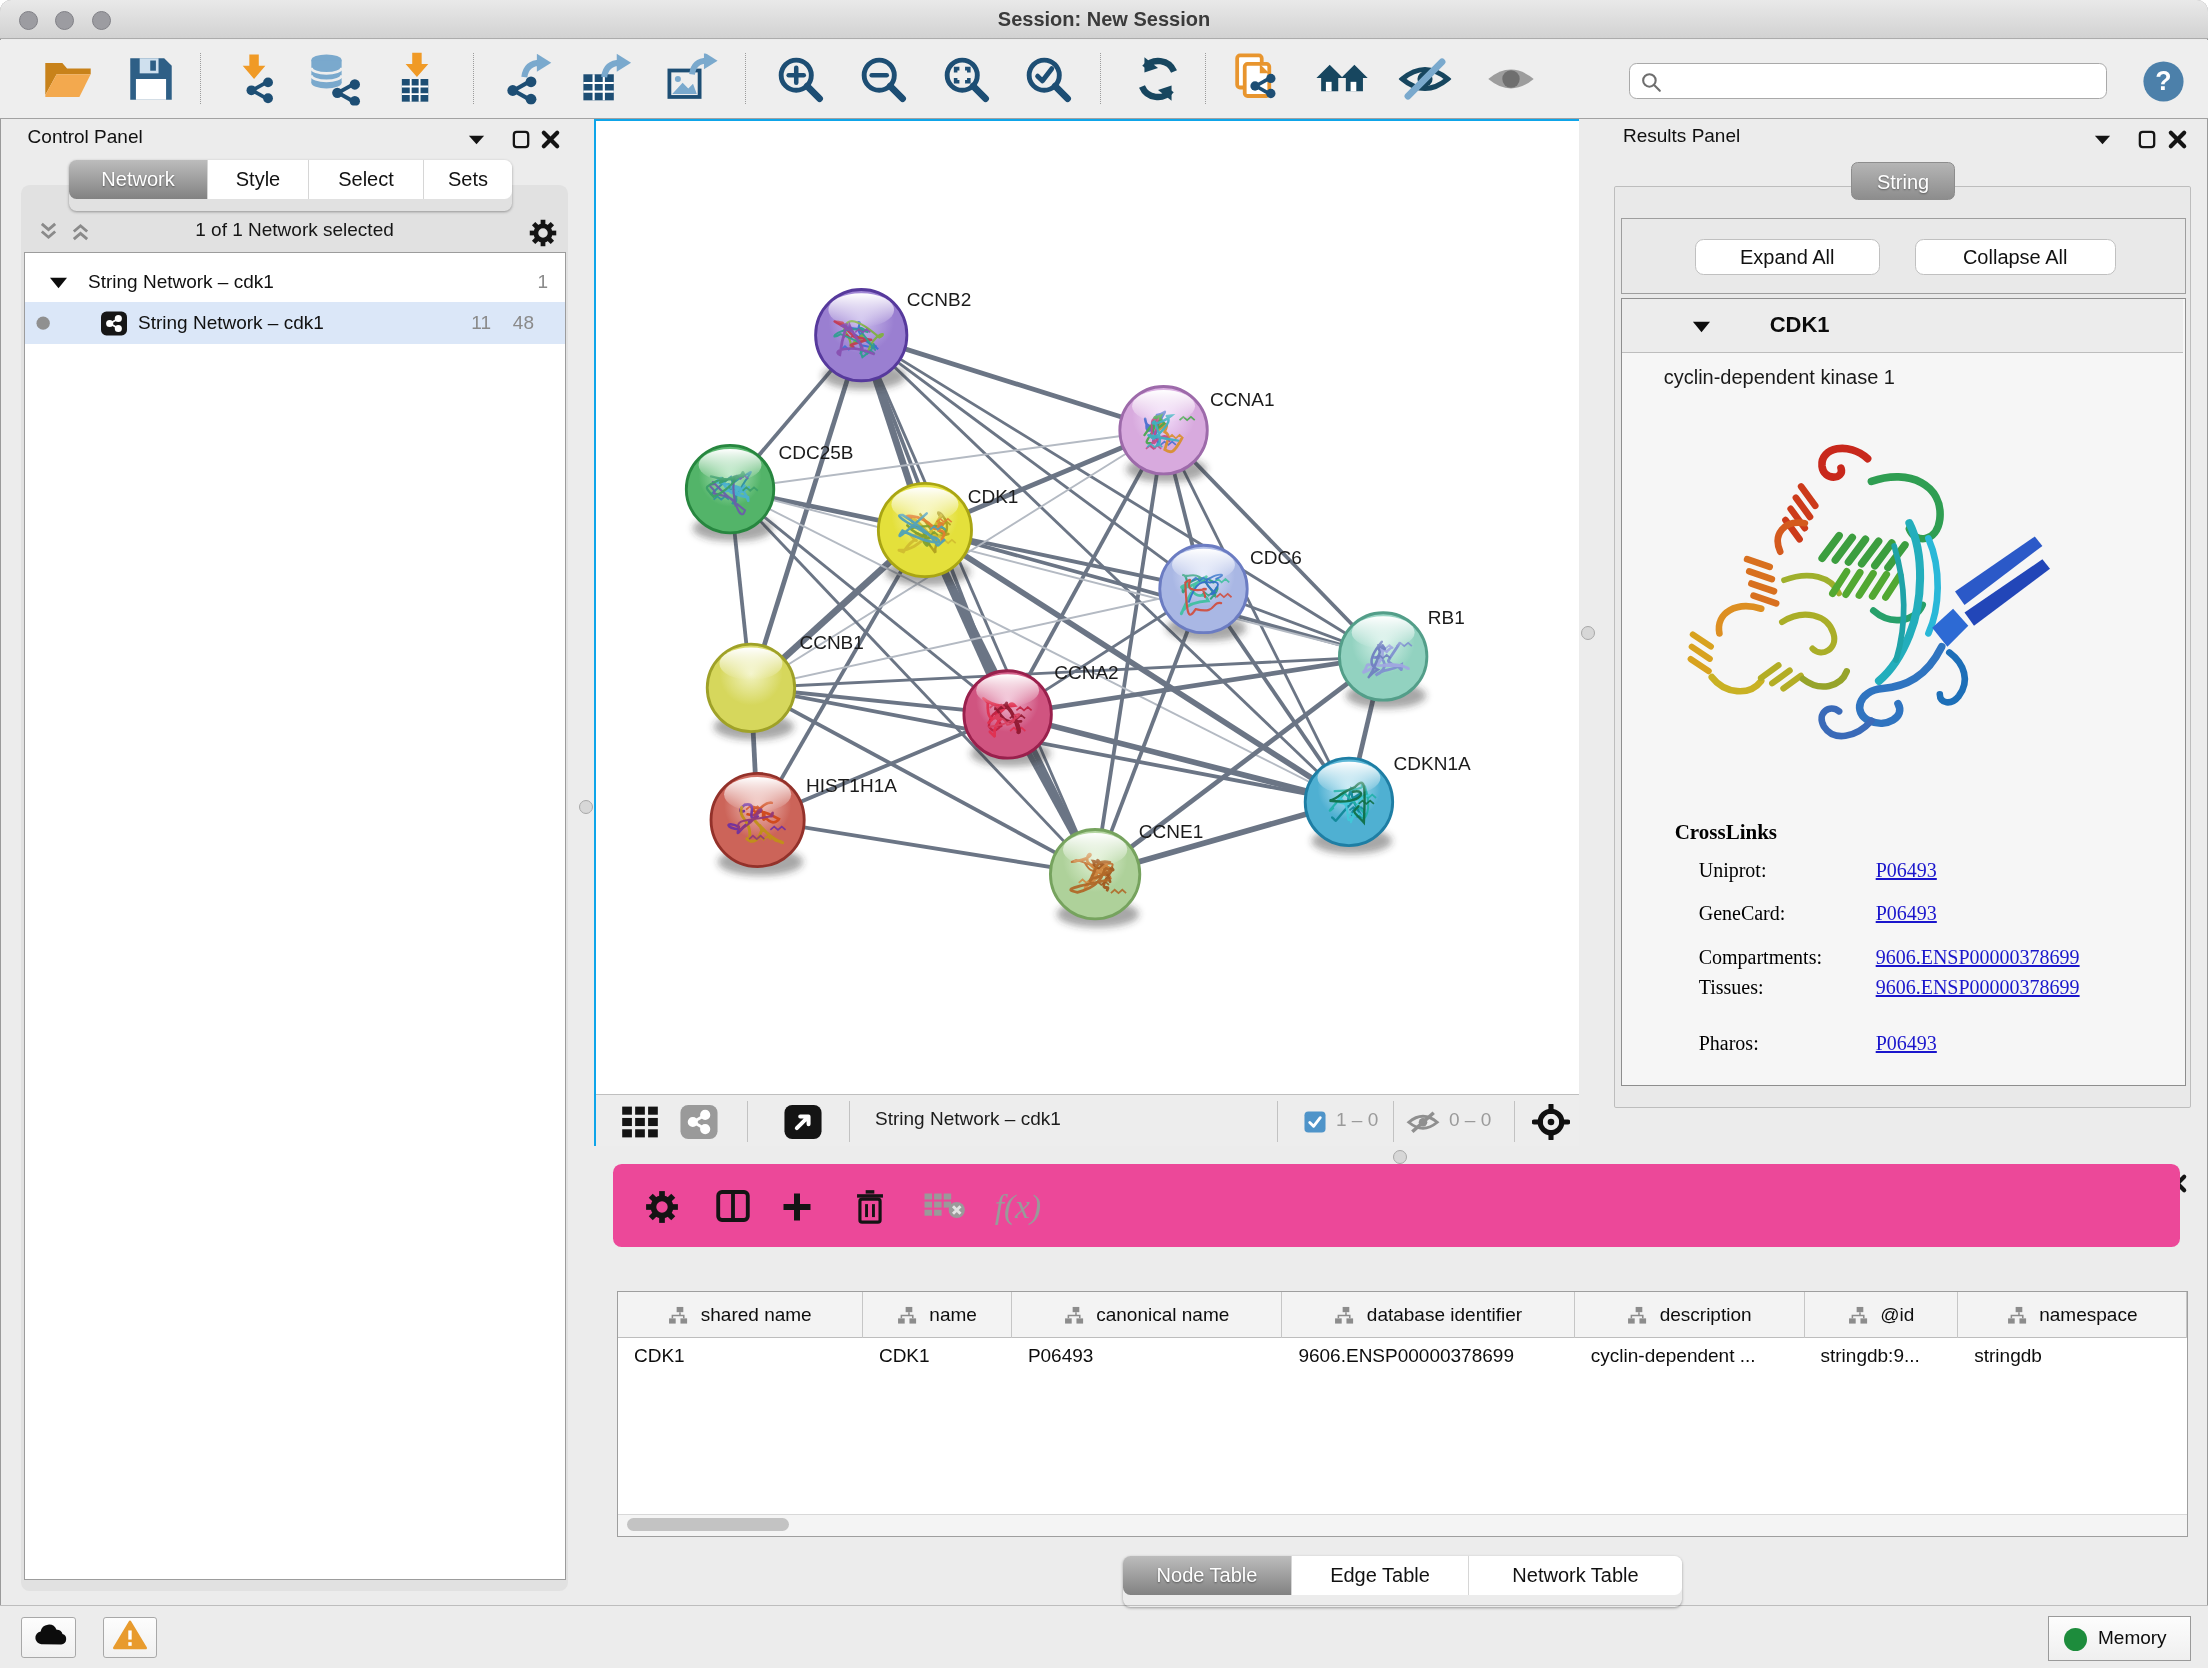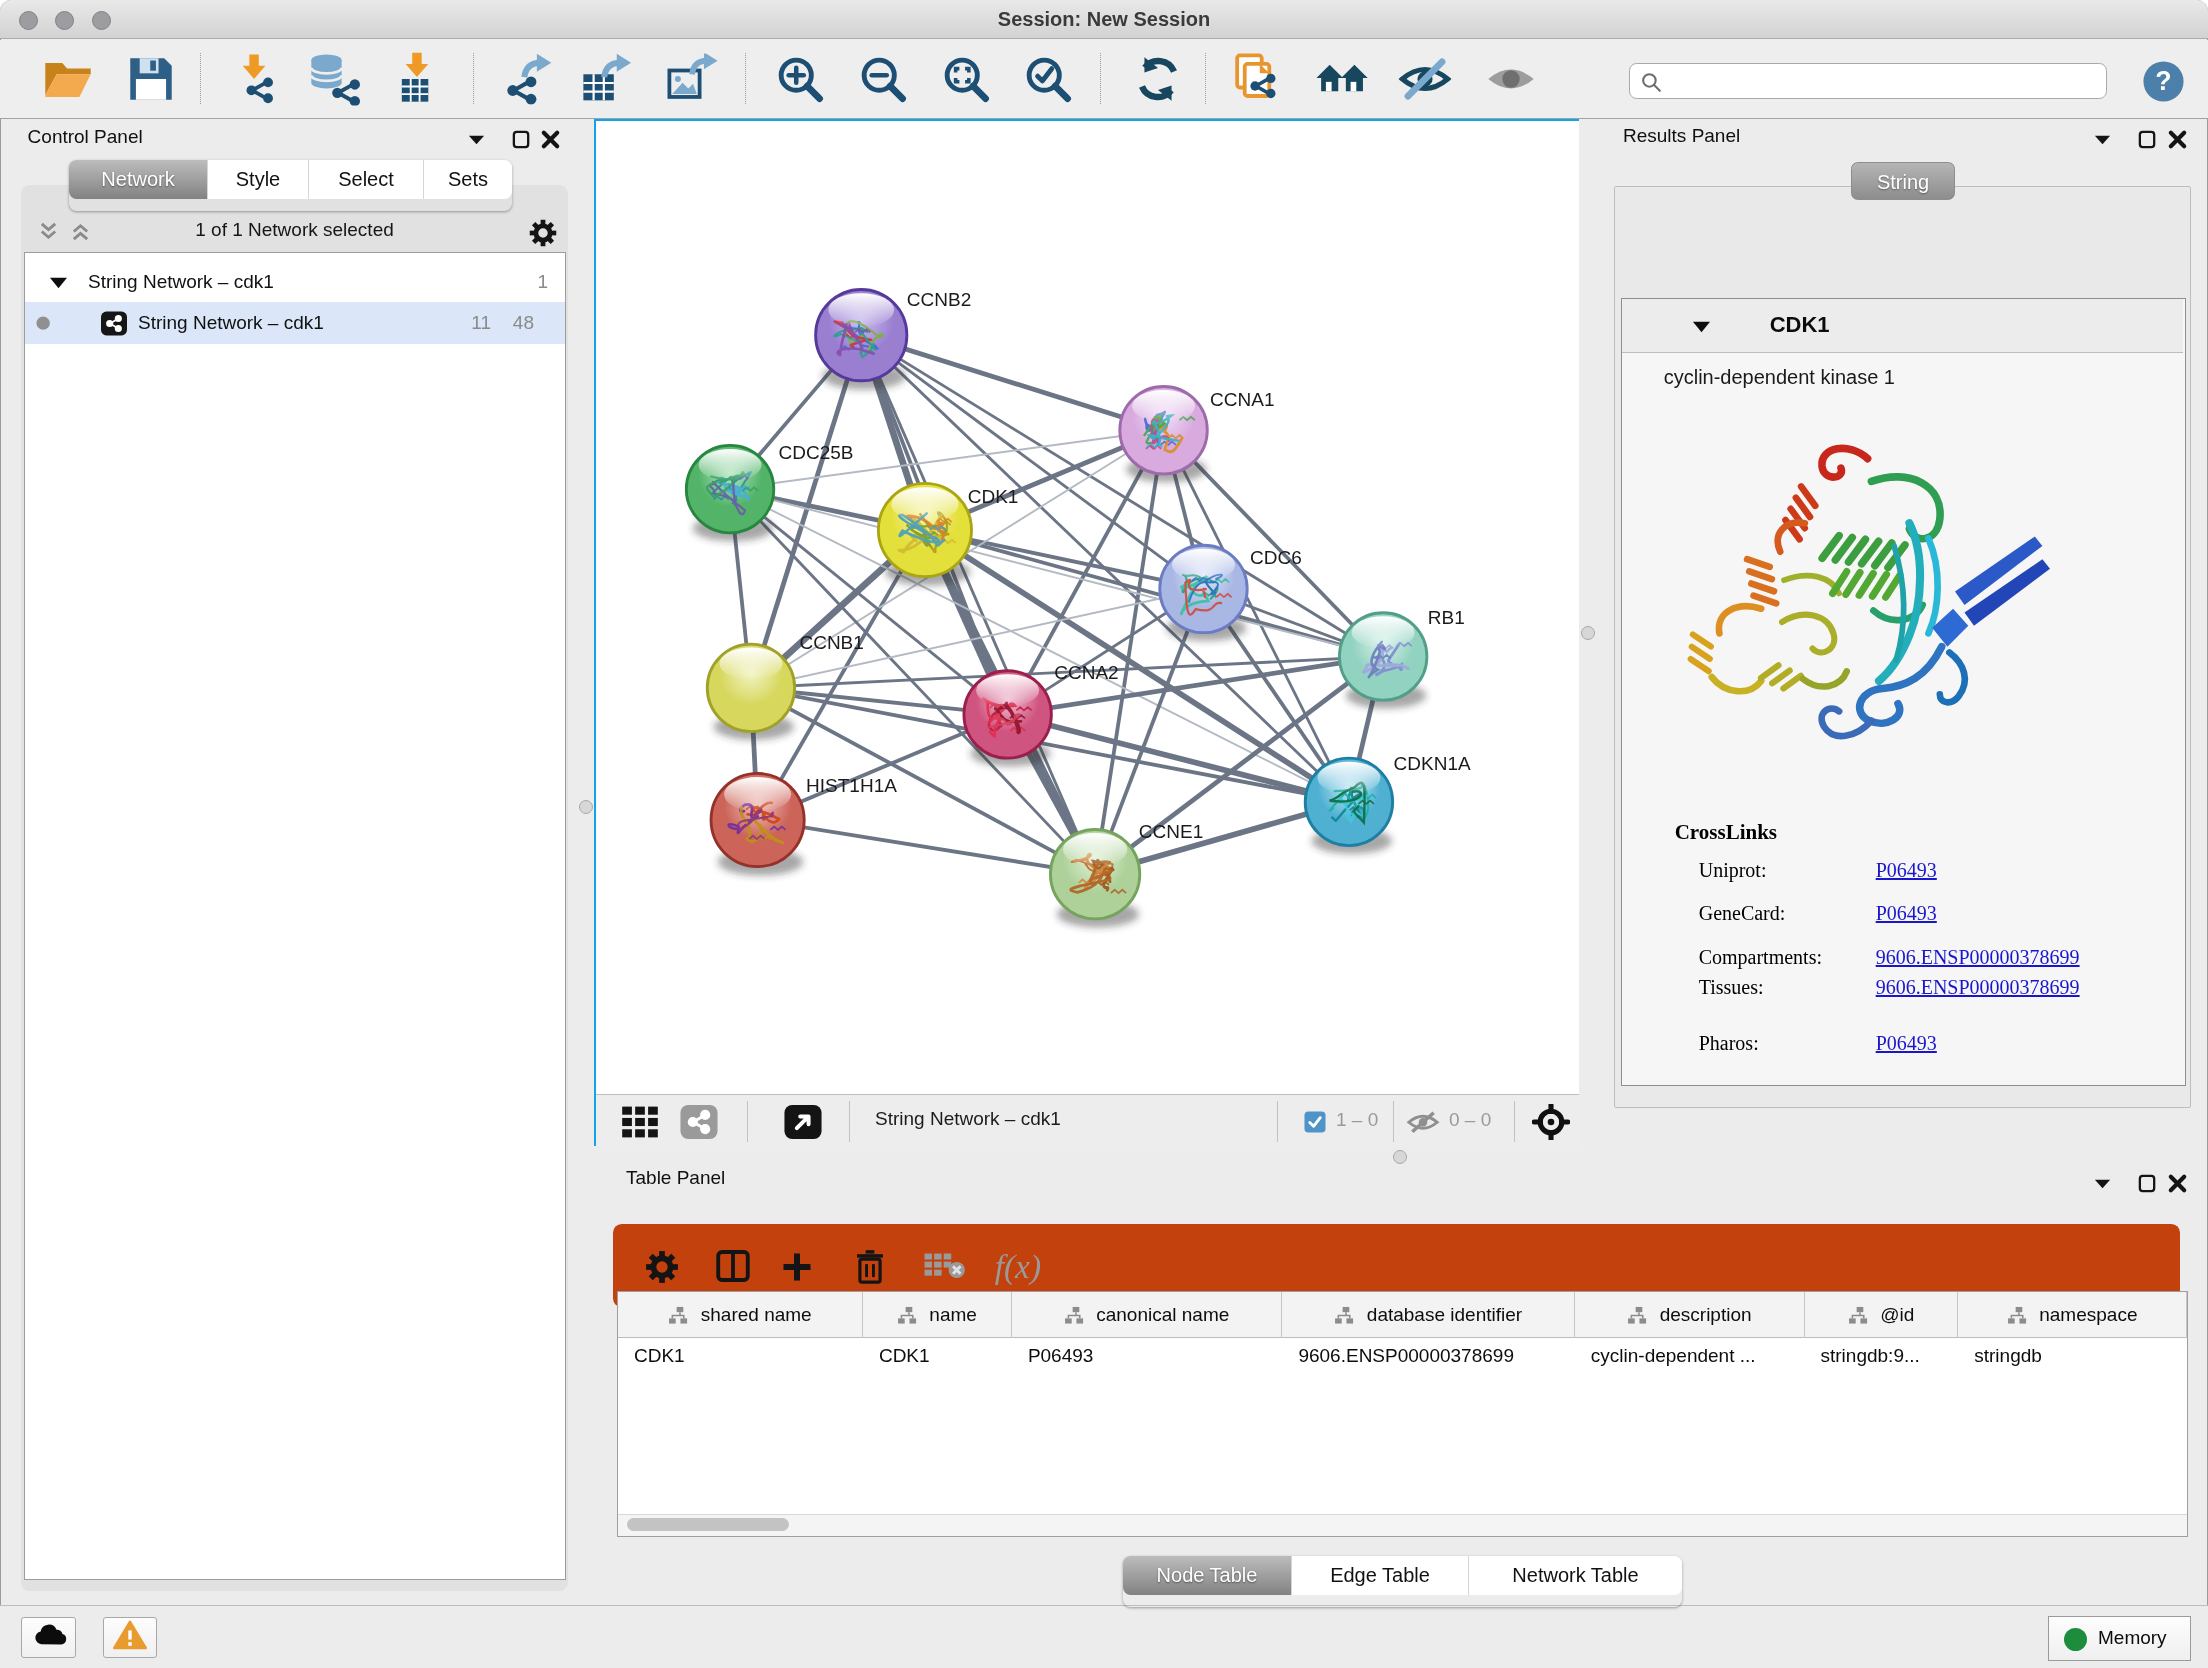--- a/index.html
+++ b/index.html
@@ -88,22 +88,22 @@
   #rp-desc { position:absolute; left:42px; top:67px; font-size:20px; color:#1a1a1a; }
   #crosslinks { position:absolute; left:0px; top:521px; width:561px;
                 font-family:"Liberation Serif", serif; }
   #crosslinks h3 { position:absolute; left:53px; top:0px; font-size:21px; color:#000; }
   .cl-row { position:absolute; left:77px; width:476px; height:25px; }
   .cl-row .cl-lbl { position:absolute; left:0; font-size:20px; color:#000; }
   .cl-row .cl-lnk { position:absolute; left:177px; font-size:20px; color:#1a16cc;
                     text-decoration:underline; cursor:pointer; white-space:nowrap; }
 
   
-  #tp-toolbar { position:absolute; left:613px; top:1224px; width:1567px; height:83px;
-                background:#c2410c; border-radius:8.6px; }
+  #tp-toolbar { position:absolute; left:613px; top:1164px; width:1567px; height:83px;
+                background:#ec4899; border-radius:8.6px; }
   #tp-table { position:absolute; left:617px; top:1291px; width:1571px; height:246px;
               background:#ffffff; border:1px solid #9e9e9e; overflow:hidden; }
   #tp-header { position:absolute; left:0; top:0; width:1569px; height:46px;
                background:#f3f3f3; border-bottom:1px solid #bdbdbd; display:flex; }
   .th-cell { position:relative; height:46px; border-right:1px solid #c6c6c6;
              display:flex; align-items:center; justify-content:center; gap:9.5px;
              font-size:19px; color:#0d0d0d; }
   .td-row { position:absolute; left:0; top:46px; width:1569px; height:35px; display:flex; }
   .td-cell { height:35px; line-height:35px; padding-left:16px; font-size:19px; color:#0d0d0d;
              overflow:hidden; white-space:nowrap; }
@@ -857,20 +857,28 @@
         <rect x="3" y="3" width="15" height="16" rx="3" fill="none" stroke="#141414" stroke-width="2.4"></rect>
       </svg>
   </div>
   <div class="pbtn" style="left:2166px; top:129px;">
     <svg width="23" height="21" viewBox="0 0 24 22">
         <path d="M5 4 L19 18 M19 4 L5 18" stroke="#141414" stroke-width="4.4" stroke-linecap="round"></path>
       </svg>
   </div>
 
   <div id="rp-outer">
+    <div id="rp-buttons-box">
+      <div class="rp-btn" style="left:73px; width:185px;">
+        <span style="line-height:34px;">Expand All</span>
+      </div>
+      <div class="rp-btn" style="left:293px; width:201px;">
+        <span style="line-height:34px;">Collapse All</span>
+      </div>
+    </div>
     <div id="rp-result-box">
       <div id="rp-sec-header">
         <div style="position:absolute; left:67px; top:18px;">
           <svg width="25" height="19" viewBox="0 0 26 20">
               <polygon points="4,5 22,5 13,16" fill="#0c0c0c"></polygon>
             </svg>
         </div>
         <div id="rp-sec-title">CDK1</div>
       </div>
       <div id="rp-desc">cyclin-dependent kinase 1</div>

